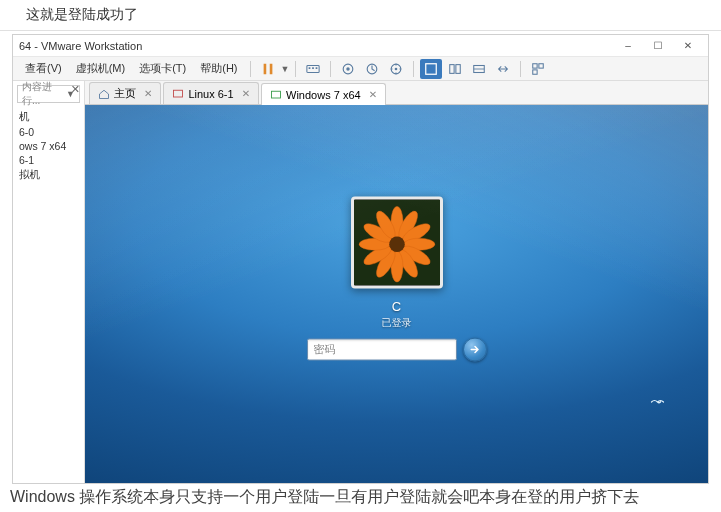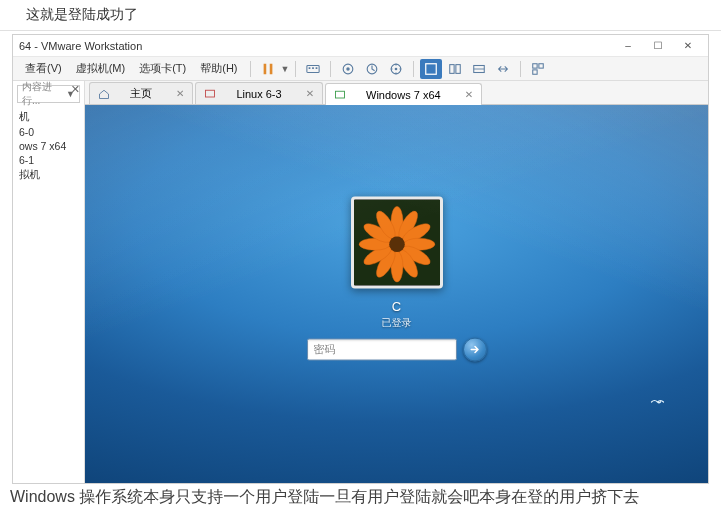--- a/index.html
+++ b/index.html
@@ -16,21 +16,21 @@
 .tb-btn { width: 22px; height: 20px; display: flex; align-items: center; justify-content: center; cursor: default; border-radius: 2px; }
 .tb-icon { width: 14px; height: 14px; }
 .content-row { flex: 1; display: flex; min-height: 0; }
 .sidebar { width: 72px; background: #fff; border-right: 1px solid #ddd; display: flex; flex-direction: column; position: relative; font-size: 11px; }
 .sidebar-close { position: absolute; top: 2px; right: 4px; font-size: 11px; color: #666; cursor: default; }
 .sidebar-search { margin: 4px; border: 1px solid #ccc; height: 18px; font-size: 10px; padding: 0 4px; color: #888; display: flex; align-items: center; justify-content: space-between; }
 .sidebar-list { padding: 2px 4px; }
 .sidebar-item { padding: 1px 2px; color: #333; font-size: 10.5px; white-space: nowrap; overflow: hidden; cursor: default; }
 .main-area { flex: 1; display: flex; flex-direction: column; background: #fff; }
 .tabstrip { height: 24px; display: flex; align-items: flex-end; background: #f5f5f5; border-bottom: 1px solid #ccc; padding-left: 4px; gap: 2px; }
-.tab { height: 22px; padding: 0 8px; display: flex; align-items: center; gap: 20px; font-size: 11px; background: #eee; border: 1px solid #ccc; border-bottom: none; border-radius: 3px 3px 0 0; cursor: default; }
+.tab { height: 22px; padding: 0 8px; display: flex; align-items: center; gap: 4px; font-size: 11px; background: #eee; border: 1px solid #ccc; border-bottom: none; border-radius: 3px 3px 0 0; cursor: default; }
 .tab.active { background: #fff; position: relative; top: 1px; margin-top: 8px; }
 .tab-close { font-size: 10px; color: #888; margin-left: 4px; }
 .tab-icon { width: 12px; height: 12px; }
 .vm-screen { flex: 1; position: relative; overflow: hidden; background: radial-gradient(ellipse 120% 90% at 50% 30%, #4ba3e0 0%, #2d7ec2 35%, #1a5a99 60%, #0b3c6e 100%); }
 .vm-rays::before, .vm-rays::after { content:""; position:absolute; inset:0; background:
   linear-gradient(200deg, rgba(255,255,255,0.12) 0%, rgba(255,255,255,0) 35%),
   linear-gradient(160deg, rgba(255,255,255,0.08) 0%, rgba(255,255,255,0) 40%);
 }
 .bird { position: absolute; right: 40px; top: 290px; width: 18px; height: 14px; }
 .login-center { position: absolute; left: 50%; top: 46%; transform: translate(-50%,-50%); display: flex; flex-direction: column; align-items: center; }
@@ -155,21 +155,21 @@
           <svg class="tab-icon" viewBox="0 0 16 16">
               <path d="M2 8l6-5 6 5v6H2z" fill="none" stroke="#5a7ca0" stroke-width="1.2"></path>
             </svg>
           <span>主页</span>
           <span class="tab-close">✕</span>
         </div>
         <div class="tab">
           <svg class="tab-icon" viewBox="0 0 16 16">
               <rect x="2" y="3" width="12" height="9" fill="none" stroke="#c04a4a" stroke-width="1.2"></rect>
             </svg>
-          <span>Linux 6-3</span>
+          <span>Linux 6-1</span>
           <span class="tab-close">✕</span>
         </div>
         <div class="tab active">
           <svg class="tab-icon" viewBox="0 0 16 16">
               <rect x="2" y="3" width="12" height="9" fill="none" stroke="#3a9c4a" stroke-width="1.2"></rect>
             </svg>
           <span>Windows 7 x64</span>
           <span class="tab-close">✕</span>
         </div>
       </div>

